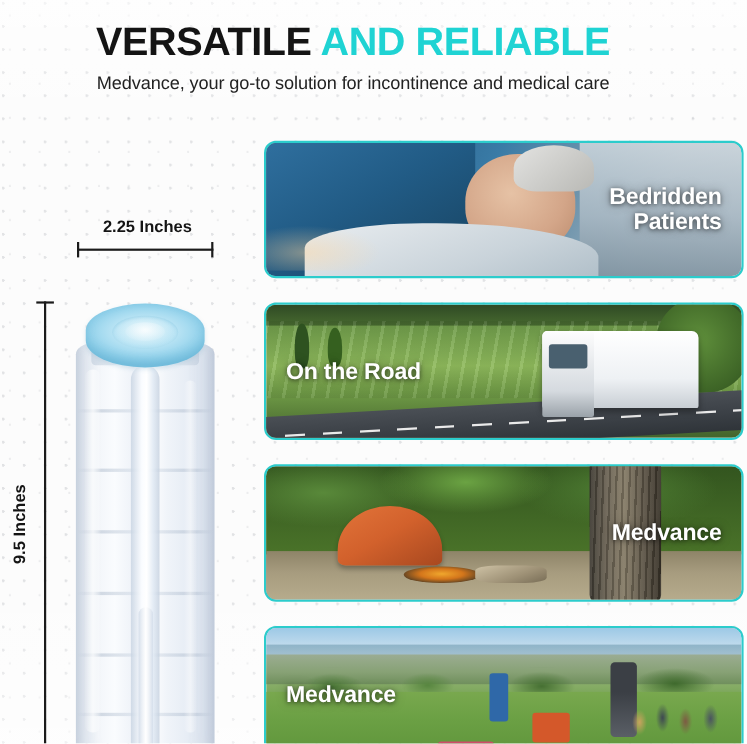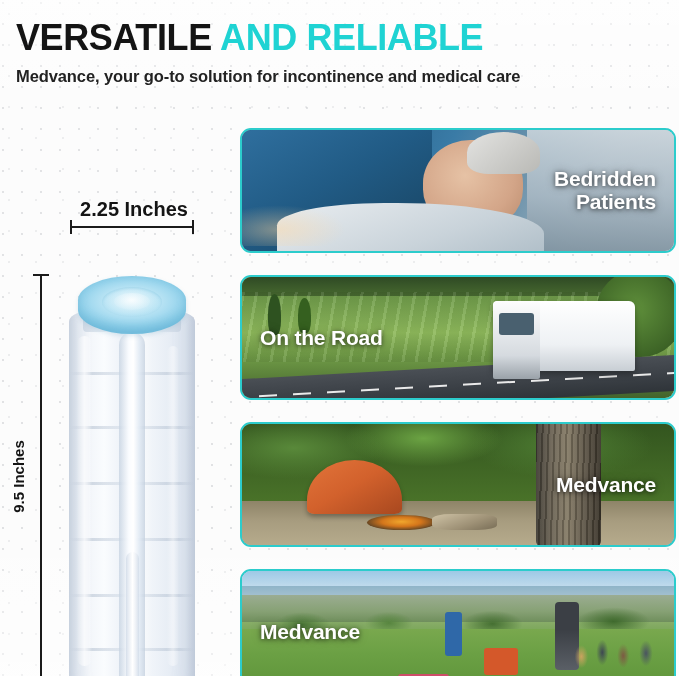--- a/index.html
+++ b/index.html
@@ -29,39 +29,39 @@
       linear-gradient(180deg, rgba(255,255,255,0.72) 0%, rgba(255,255,255,0.35) 14%,
                               rgba(255,255,255,0.30) 78%, rgba(255,255,255,0.66) 100%);
     pointer-events: none;
   }
 
   
   .header {
     position: absolute;
     left: 0; top: 0;
     width: 642px;
+    text-align: center;
     z-index: 5;
-    padding-left: 16px;
   }
   .headline {
     margin: 0;
     padding-top: 18px;
     font-size: 36px;
     font-weight: bold;
     letter-spacing: -0.4px;
     line-height: 1.1;
     white-space: nowrap;
   }
   .headline .dark  { color: #141414; }
   .headline .accent{ color: #1fd3d3; }
   .subhead {
     margin: 0;
     padding-top: 9px;
     font-size: 16.5px;
-    font-weight: bold;
+    font-weight: normal;
     color: #222222;
     letter-spacing: -0.1px;
     white-space: nowrap;
   }
 
   
   .product-area {
     position: absolute;
     left: 0; top: 108px;
     width: 236px;
@@ -82,21 +82,21 @@
     width: 2px; height: 14px;
     background: #1b1b1b;
   }
   .dim-top::before { left: 0; }
   .dim-top::after  { right: 0; }
   .dim-top-label {
     position: absolute;
     left: 54px; top: 90px;
     width: 160px;
     text-align: center;
-    font-size: 20px;
+    font-size: 15px;
     font-weight: 600;
     color: #141414;
     white-space: nowrap;
   }
 
   
   .dim-left {
     position: absolute;
     left: 40px; top: 166px;
     width: 2px; height: 450px;

